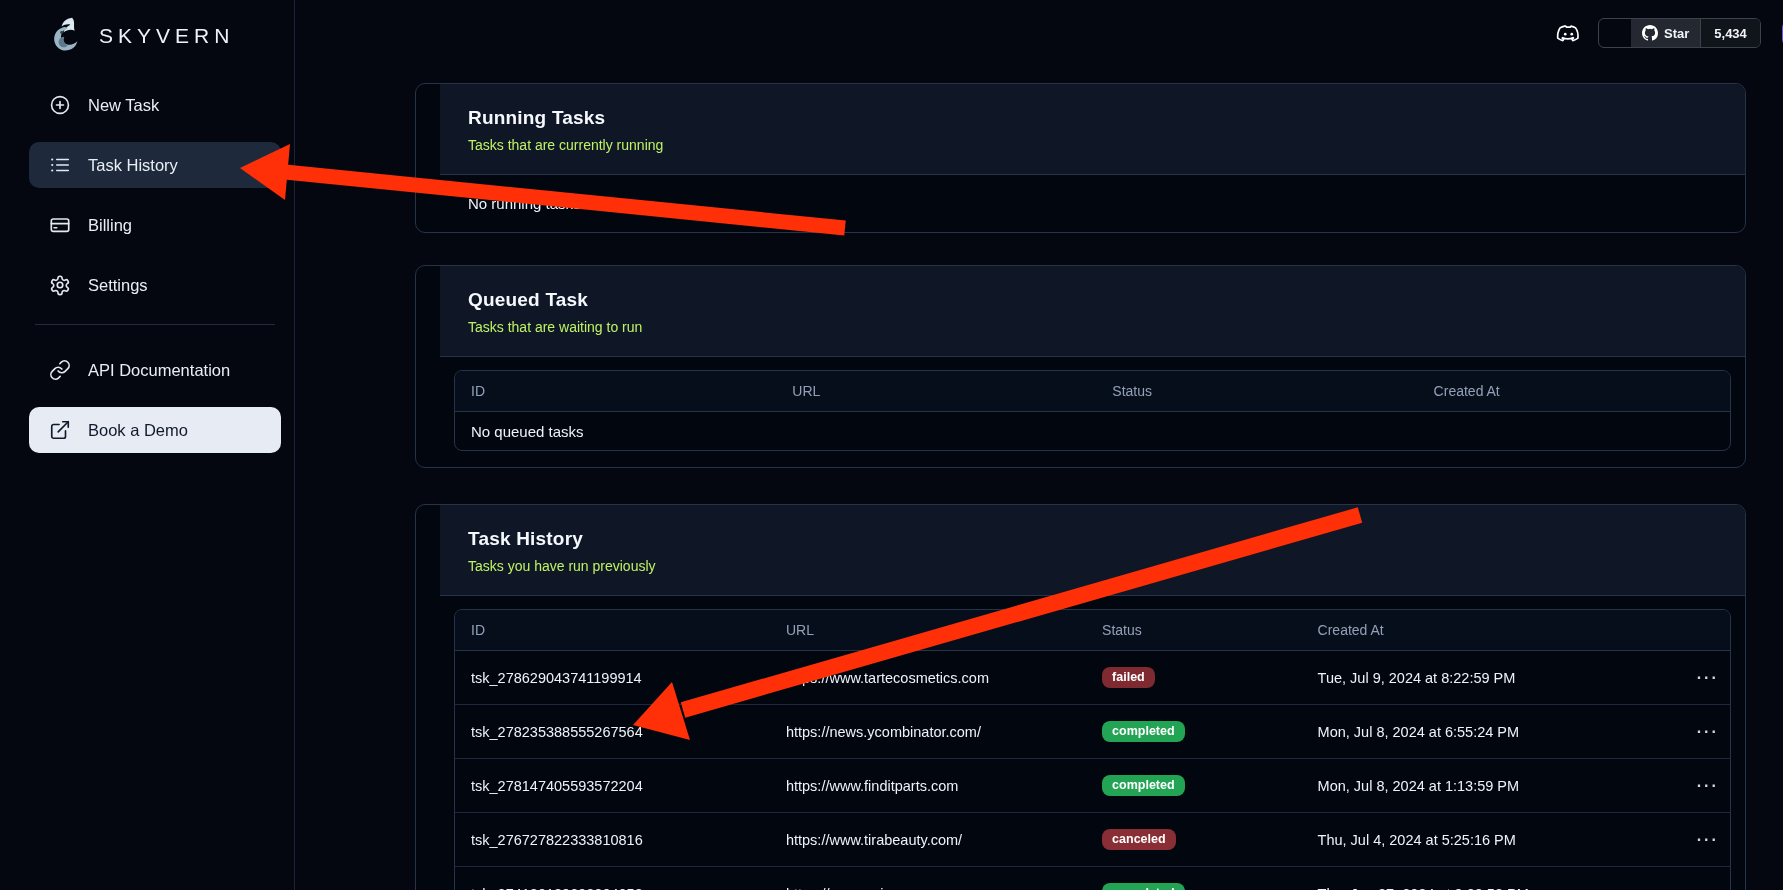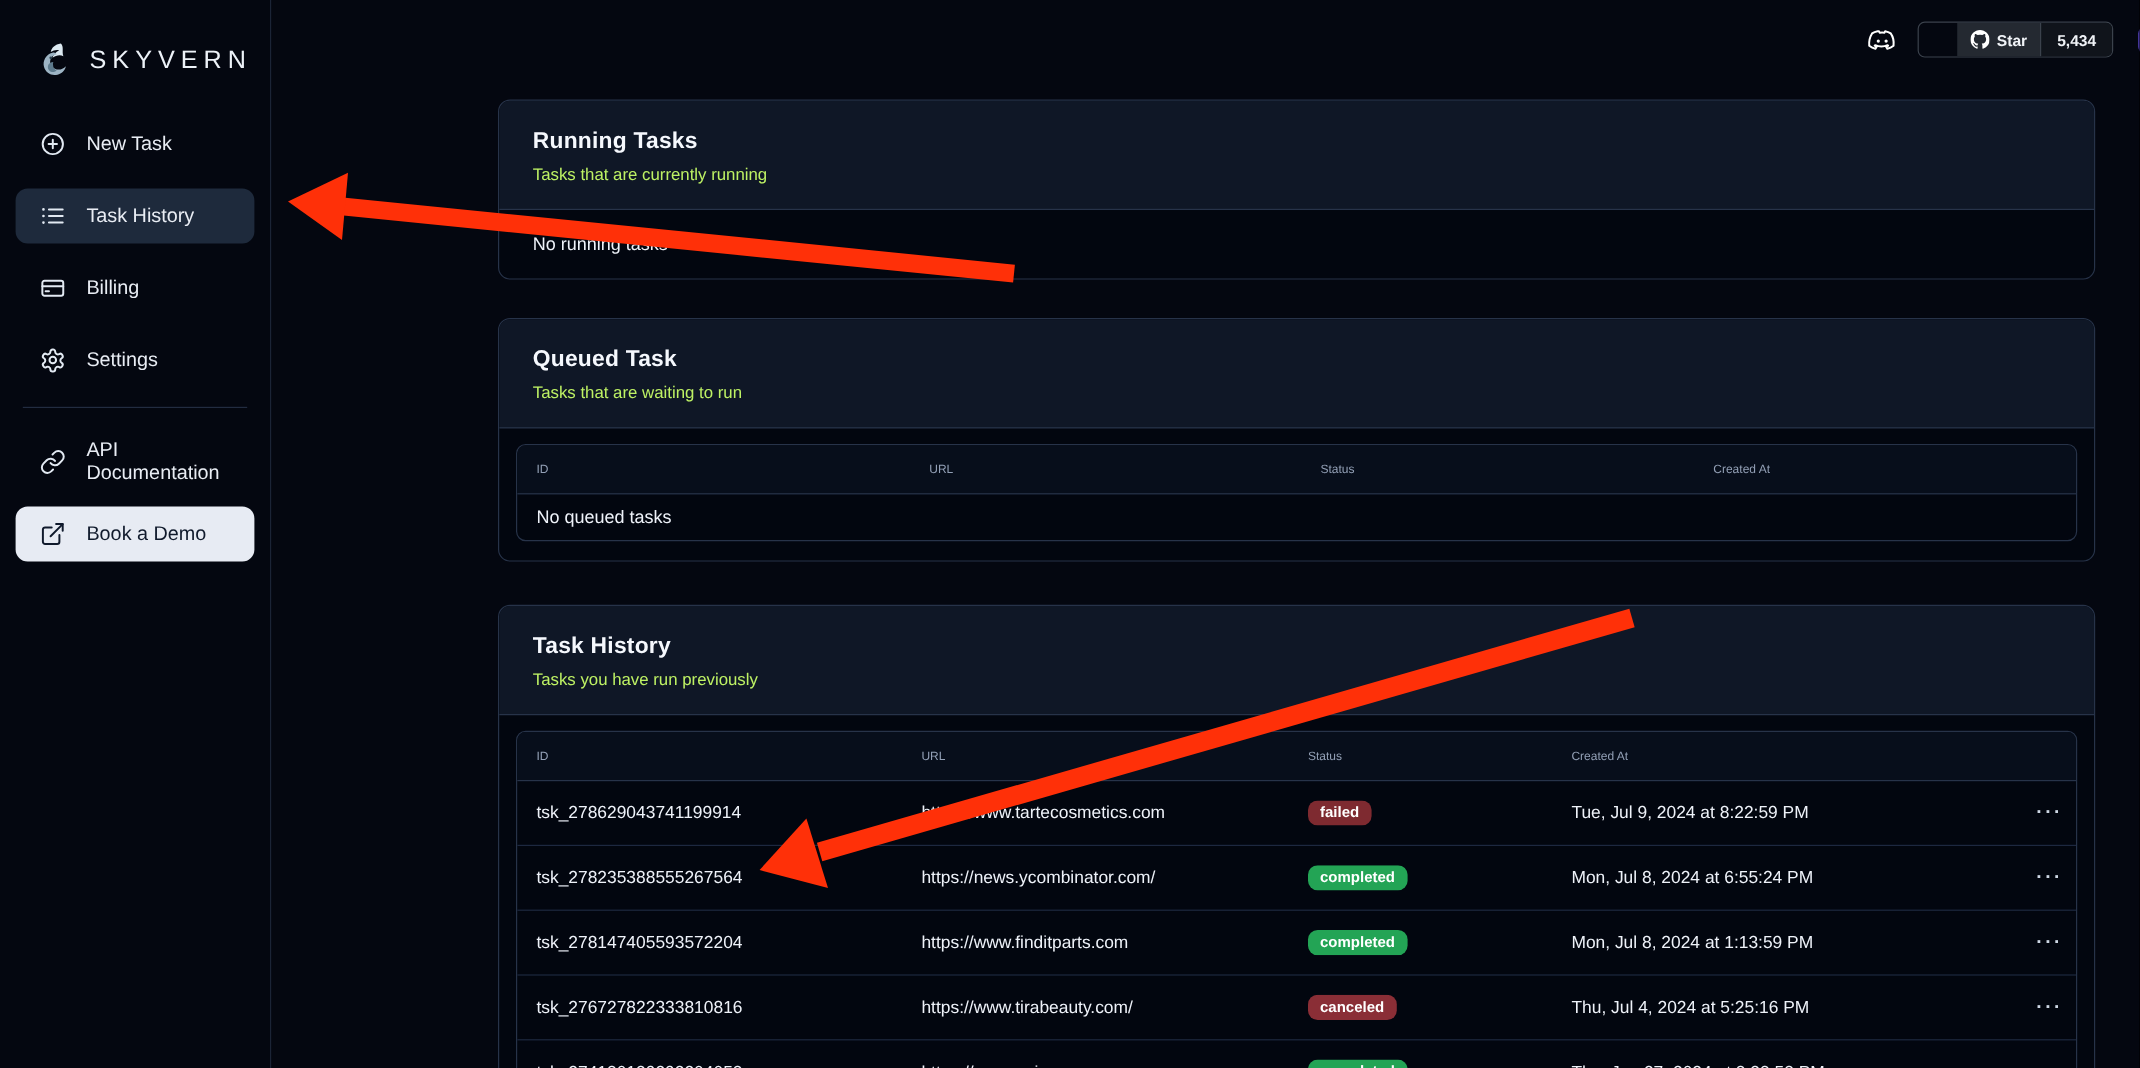--- a/index.html
+++ b/index.html
@@ -3,22 +3,22 @@
 <meta charset="utf-8">
 <style>
   html,body{margin:0;padding:0;background:#000;}
   .screen{
     position:relative; width:1783px; height:890px; overflow:hidden;
     background:#040710; font-family:"Liberation Sans", sans-serif;
     color:#eef2f9; -webkit-font-smoothing:antialiased;
   }
   
   .sidebar{
-    position:absolute; left:0; top:0; width:226px; height:890px;
-    border-right:1px solid #1b2436; padding:23px 13px 0; box-sizing:border-box;
+    position:absolute; left:16px; top:0; width:279px; height:890px;
+    border-right:1px solid #1b2436; padding:8px 13px 0; box-sizing:border-box;
     background:#040710;
   }
   .logo-row{display:flex; align-items:center; gap:12px; padding:2px 2px 0 16px; height:52px; margin-bottom:20px; cursor:pointer;}
   .logo-text{font-size:21px; letter-spacing:5px; color:#edf2f8; font-weight:400;}
   .nav{display:block;}
   .nav-item{
     display:flex; align-items:center; gap:17px; height:46px; padding:0 20px;
     border-radius:10px; color:#e9edf4; font-size:16.5px; margin-bottom:14px; cursor:pointer;
     box-sizing:border-box;
   }
@@ -34,29 +34,29 @@
   .discord-btn svg{width:33px; height:27px;}
   .gh-widget{display:flex; align-items:stretch; height:28px; border:1px solid #3b424c; border-radius:6px; overflow:hidden; cursor:pointer; text-decoration:none;}
   .gh-left{display:flex; align-items:center; gap:6px; padding:0 11px; background:#242931; color:#f0f3f7; font-size:13px; font-weight:700;margin-left:32px;}
   .gh-left svg{width:16px; height:16px; fill:#fff;}
   .gh-count{display:flex; align-items:center; padding:0 13px; background:#10141b; color:#f0f3f7; font-size:13px; font-weight:700; border-left:1px solid #3b424c;}
   .avatar{width:25px; height:25px; border-radius:7px; background:var(--avatar-purple,#6e56f5); margin-left:21px; display:flex; align-items:center; justify-content:center; cursor:pointer;}
   .avatar svg{width:15px; height:15px;}
   .org-name{margin-left:7px; font-size:15px; font-weight:500; color:#e9edf4; white-space:nowrap;}
   
   .content{position:absolute; left:415px; top:83px; width:1331px;}
-  .panel{border:1px solid #273349; border-radius:10px; background:#02060f; overflow:hidden;}
+  .panel{border:1px solid #273349; border-radius:10px; background:#02060f; overflow:hidden;padding-left:24px;}
   .panel + .panel{margin-top:32px;}
   .panel.mt{margin-top:36px;}
   .panel-head{padding:22px 28px 20px; background:#0f1726; border-bottom:1px solid #273349;}
   .panel-title{font-size:19px; line-height:24px; margin:0 0 6px; font-weight:700; color:#f5f8fd; letter-spacing:.2px;}
   .panel-sub{font-size:14px; line-height:18px; color:#bef264; margin:0;}
   .empty-pad{padding:20px 28px; font-size:15px; color:#eef2f9;}
   .table-box{margin:13px 14px 16px; border:1px solid #273349; border-radius:8px; overflow:hidden;}
-  .t-head{display:grid; height:40px; align-items:center; background:#070e1b; border-bottom:1px solid #273349; color:#93a0b6; font-size:10px;}
+  .t-head{display:grid; height:40px; align-items:center; background:#070e1b; border-bottom:1px solid #273349; color:#93a0b6; font-size:14px;}
   .t-row{display:grid; height:54px; align-items:center; border-bottom:1px solid #1d2840; font-size:14.5px; color:#eef2f9; cursor:pointer; box-sizing:border-box;}
   .t-cell{padding-left:16px; white-space:nowrap; overflow:hidden;}
   .t-cell.actions{text-align:right; padding-right:20px; padding-left:0;}
   .grid-q{grid-template-columns:25.2% 25.1% 25.2% 24.5%;}
   .grid-h{grid-template-columns:24.7% 24.8% 16.9% 26.4% 8.2%;}
   .empty-row{height:38px; display:flex; align-items:center; padding-left:16px; font-size:15px; color:#eef2f9;}
   .badge{display:inline-block; padding:4px 10px 5px; border-radius:8px; font-size:12.5px; font-weight:700; color:#fff; line-height:1;}
   .badge-completed{background:var(--badge-completed,#23a455);}
   .badge-failed{background:var(--badge-failed,#7e2a30);}
   .badge-canceled{background:var(--badge-canceled,#8a2e36);}

